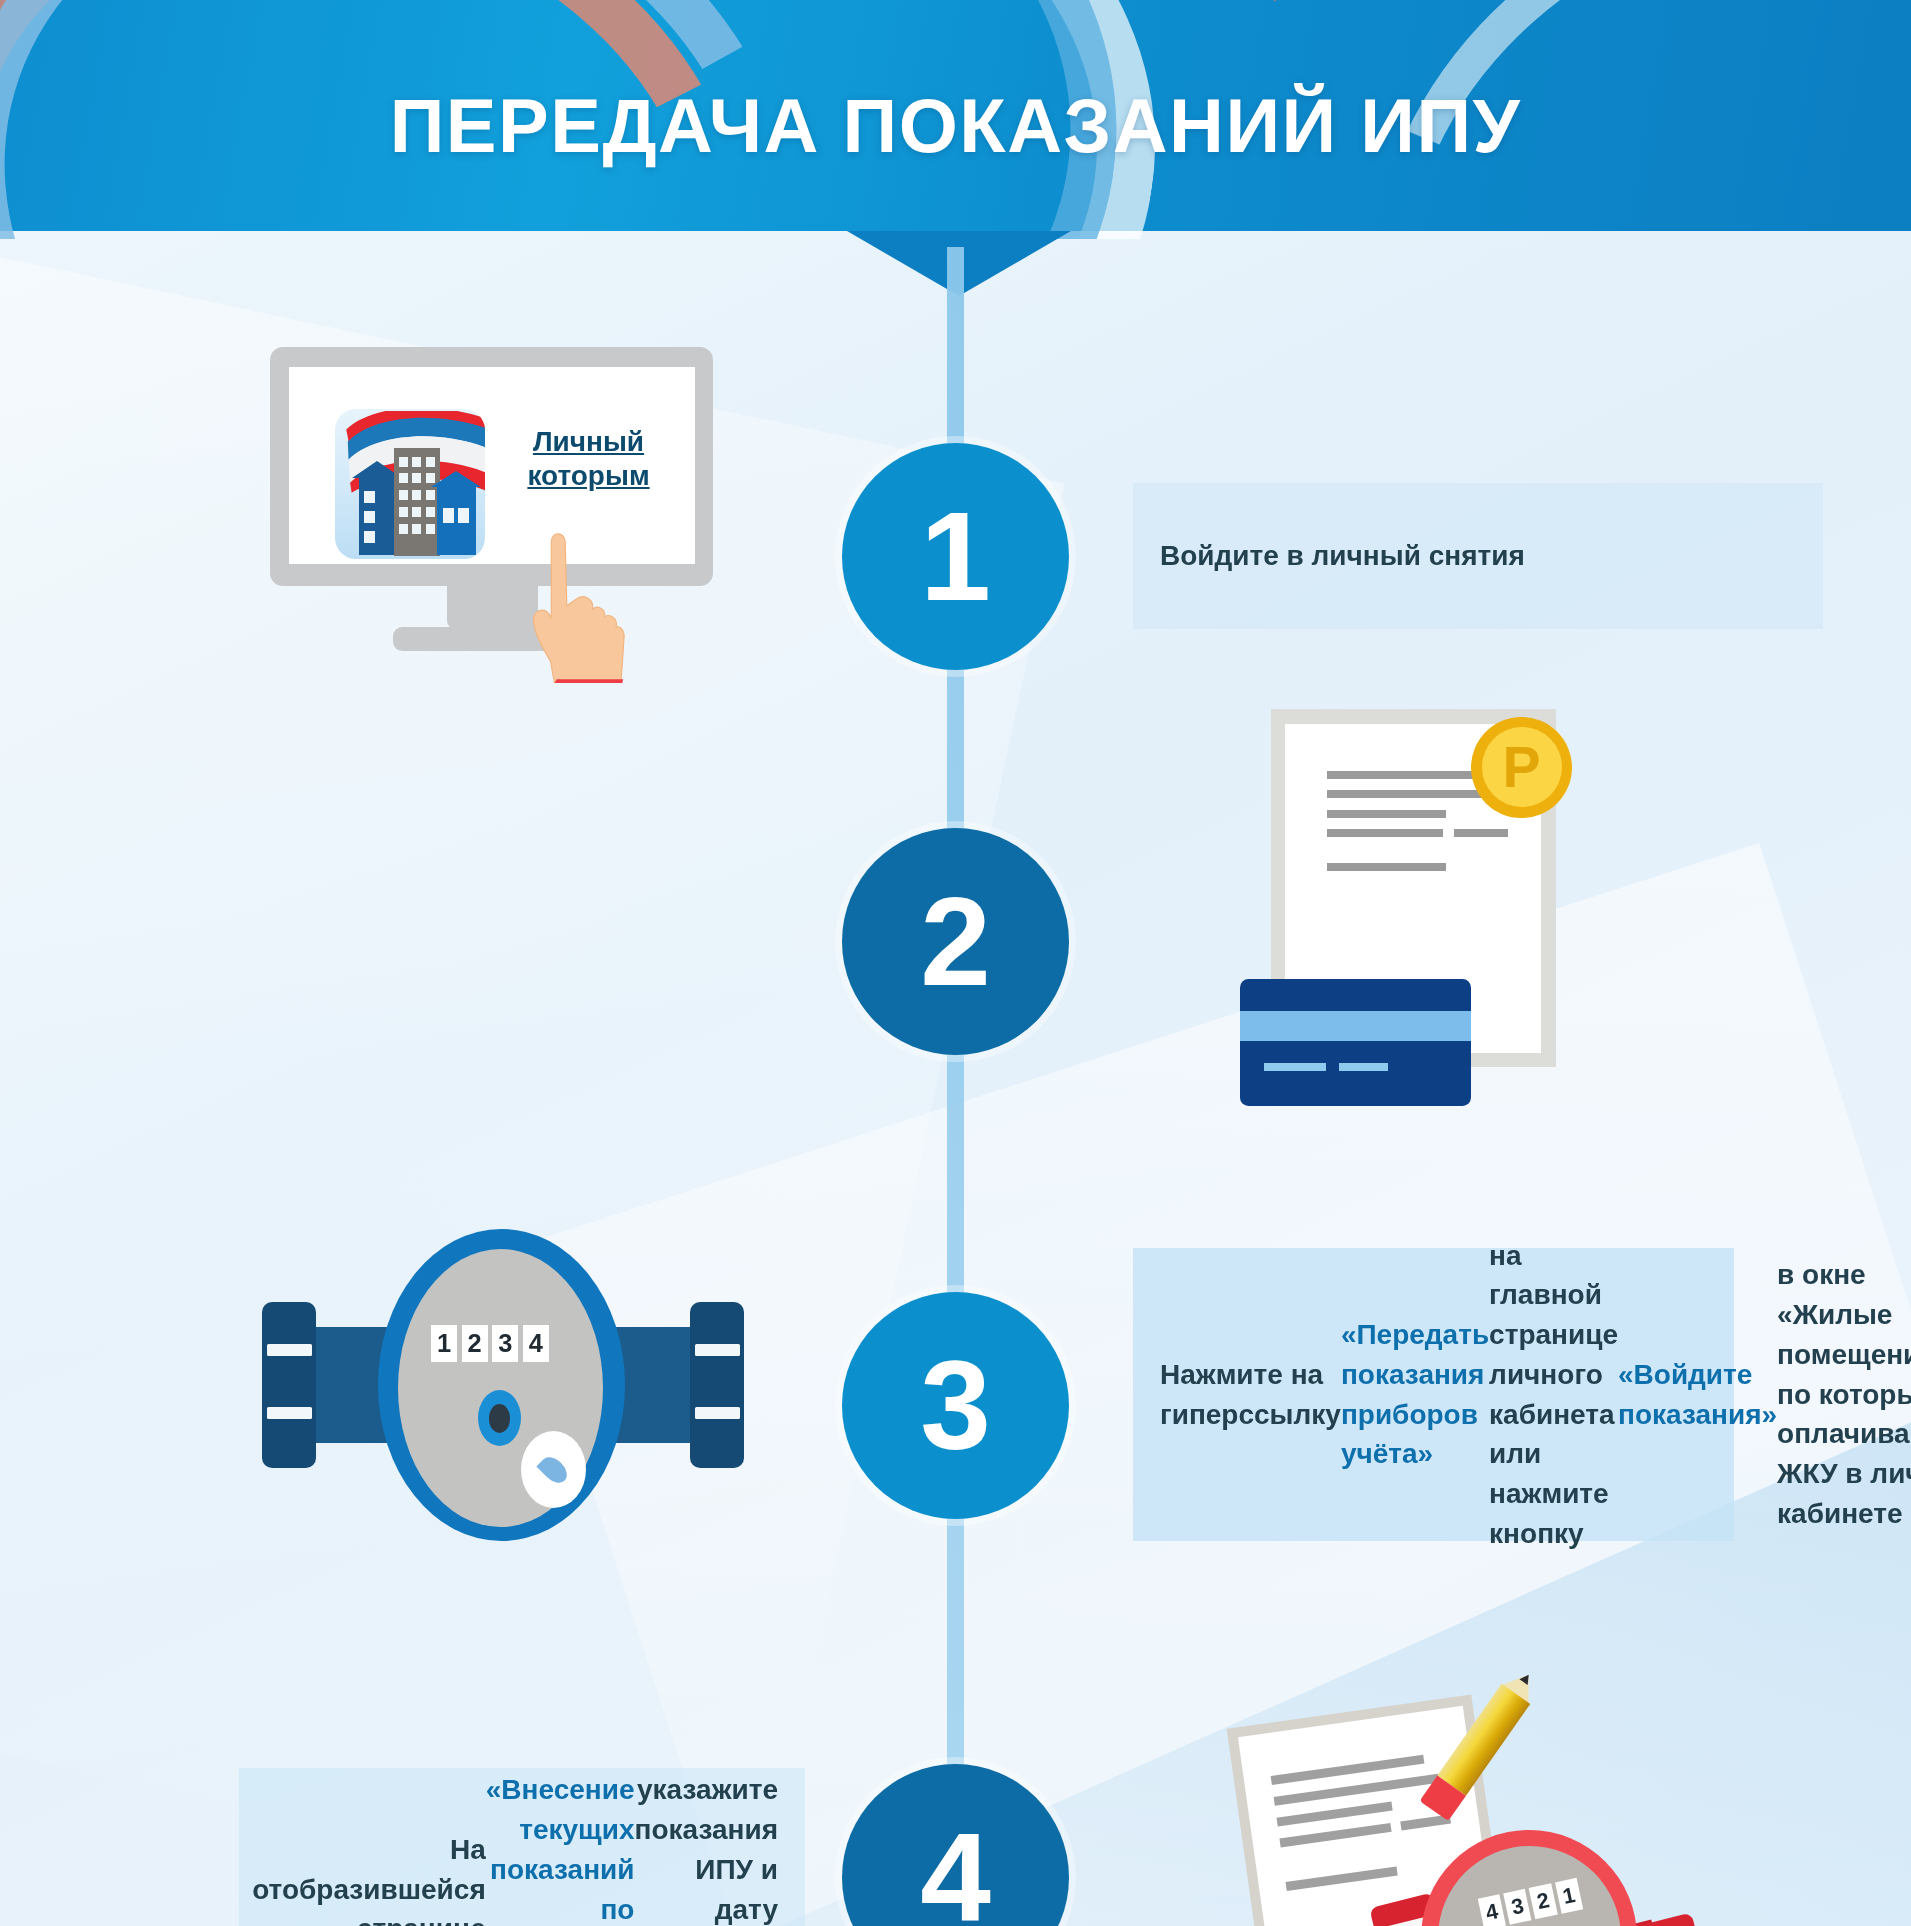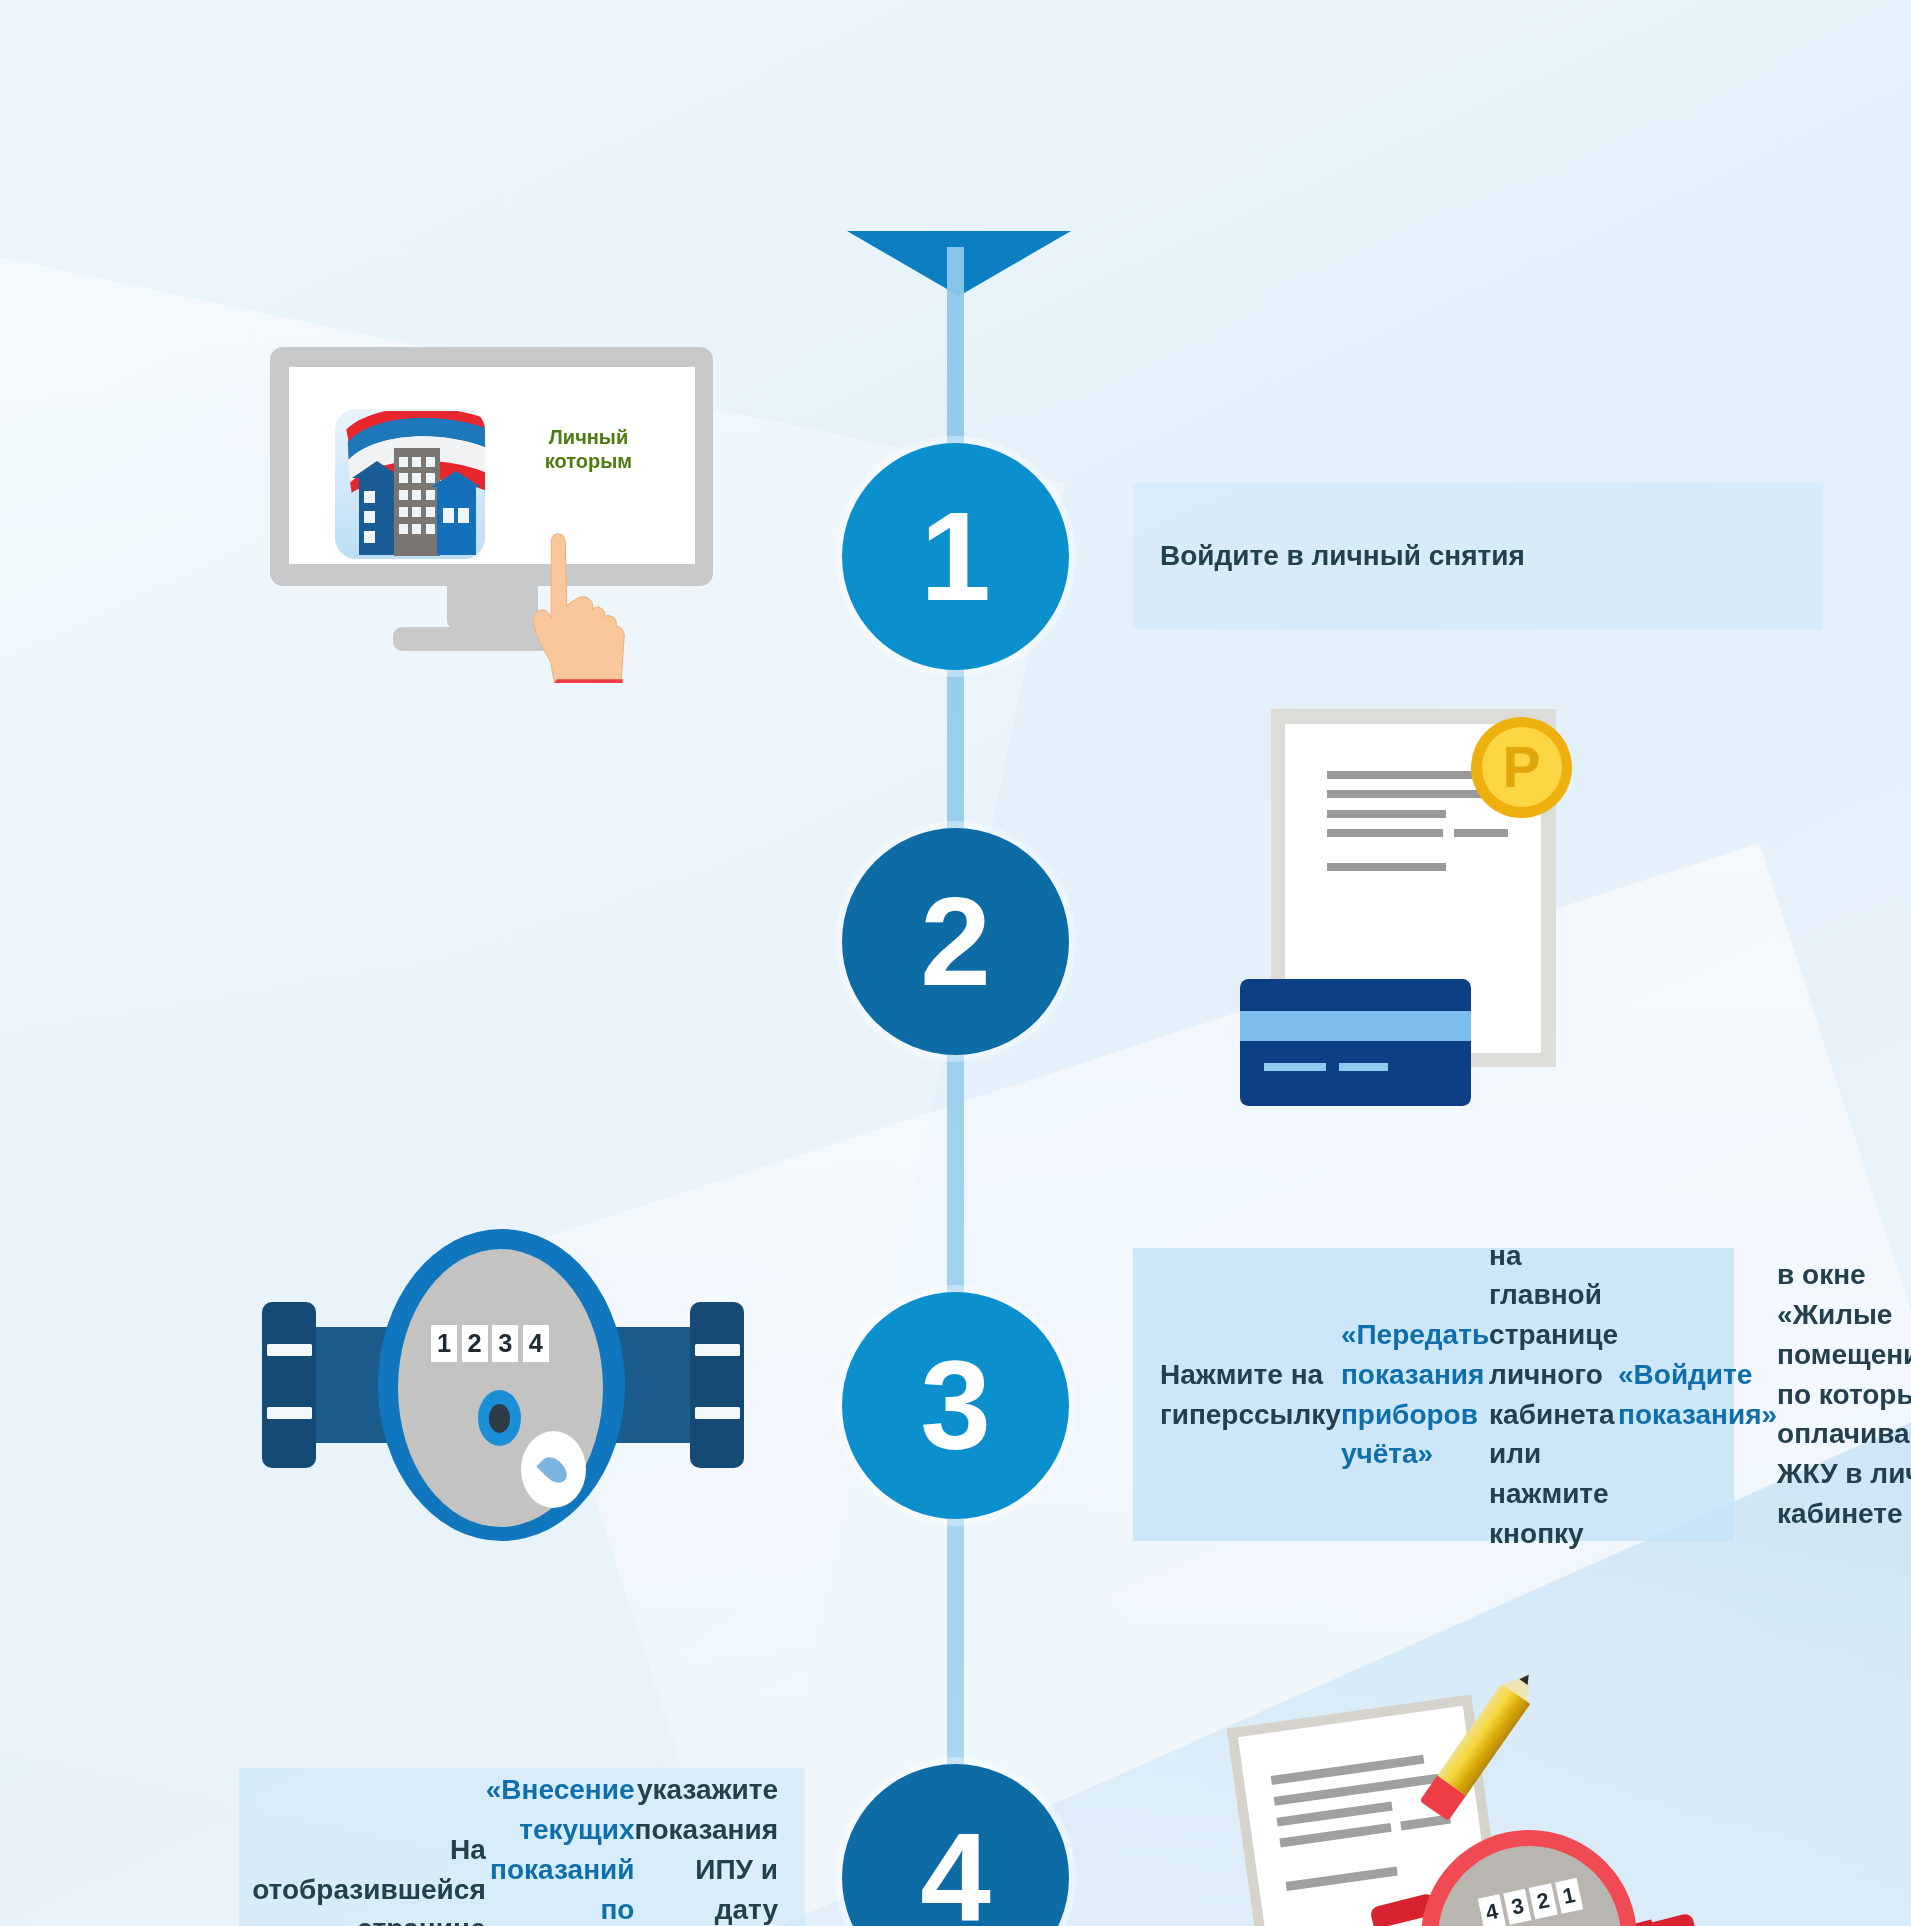--- a/index.html
+++ b/index.html
@@ -115,21 +115,21 @@
   .lk-bld-navy{position:absolute;left:24px;top:69px;width:37px;height:77px;background:#1a5c96;}
   .lk-bld-navy:before{content:"";position:absolute;left:-6.2px;top:-17px;
     border-left:25px solid transparent;border-right:25px solid transparent;
     border-bottom:17.7px solid #1a5c96;}
   .lk-bld-blue{position:absolute;left:102px;top:77px;width:39px;height:69px;background:#1570bb;}
   .lk-bld-blue:before{content:"";position:absolute;left:-5.4px;top:-15.4px;
     border-left:25px solid transparent;border-right:25px solid transparent;
     border-bottom:16px solid #1570bb;}
   .win{position:absolute;background:#eef5f9;}
   .lk-text{position:absolute;left:223px;top:58px;width:154px;
-    color:#4d7c0f;font-size:20px;font-weight:bold;line-height:1.22;text-align:center;}
+    color:#0c4a6e;font-size:28px;font-weight:bold;line-height:1.22;text-align:center;text-decoration:underline;}
   .hand{position:absolute;left:216px;top:150px;width:166px;height:166px;}
 
   
   .invoice{left:1240px;top:709px;width:374px;height:397px;}
   .inv-frame{position:absolute;left:31px;top:0;width:285px;height:358px;background:#dcdcd8;}
   .inv-paper{position:absolute;left:45px;top:14.6px;width:256px;height:329px;background:#fff;}
   .inv-line{position:absolute;height:8.5px;background:#9a9a9a;}
   .coin{position:absolute;left:231px;top:7.7px;width:101px;height:101px;border-radius:50%;
     background:#eeb00d;display:flex;align-items:center;justify-content:center;}
   .coin-in{width:80px;height:80px;border-radius:50%;background:#fcd545;
@@ -204,20 +204,31 @@
 </head>
 <body>
 
 <div class="poster">
 
   <div class="bg-base"></div>
   <div class="bg-diag2"></div>
   <div class="bg-diag1"></div>
   <div class="bg-diag3"></div>
 
+  <div class="header">
+    <div class="header-band"></div>
+    <div class="ribbon rb1"></div>
+    <div class="ribbon rb2"></div>
+    <div class="ribbon rb3"></div>
+    <div class="ribbon rb4"></div>
+    <div class="ribbon rb5"></div>
+    <div class="ribbon rb6"></div>
+    <div class="ribbon rb7"></div>
+    <div class="title">ПЕРЕДАЧА ПОКАЗАНИЙ ИПУ</div>
+  </div>
   <div class="header-notch"></div>
 
   <div class="spine"></div>
 
   <div class="ill monitor">
     <div class="mon-body"></div>
     <div class="mon-neck"></div>
     <div class="mon-base"></div>
     <div class="mon-screen">
       <div class="lk-tile">

